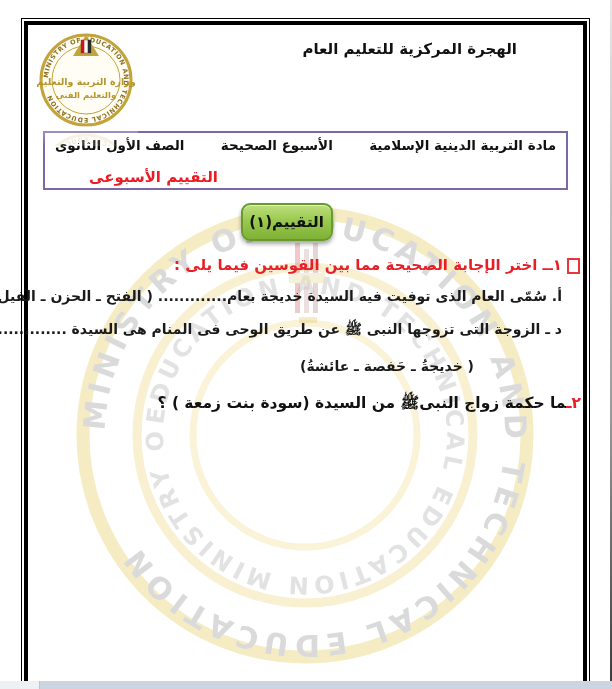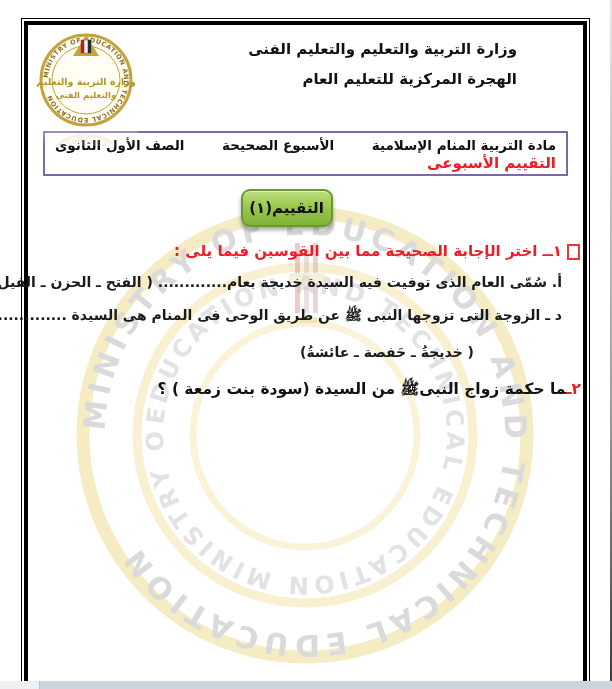--- a/index.html
+++ b/index.html
@@ -17,21 +17,21 @@
   .watermark{position:absolute;left:35px;top:165px;z-index:1;pointer-events:none;}
   
   .header{position:relative;height:104px;}
   .logo{position:absolute;left:6px;top:5px;}
   .header-lines{direction:rtl;text-align:right;padding:9px 66px 0 0;
     font-weight:bold;font-size:15px;line-height:30px;color:#111;}
   
   .info-box{margin:2px 15px 0 15px;border:2px solid #7c68a8;padding:4px 10px 2px 10px;background:transparent;}
   .info-row{display:flex;direction:rtl;justify-content:space-between;align-items:baseline;
     font-weight:bold;font-size:13.5px;color:#111;}
-  .info-subtitle{text-align:right;padding-left:34px;color:#ec1c24;font-weight:bold;font-size:15px;margin-top:1px;}
+  .info-subtitle{text-align:left;padding-left:34px;color:#ec1c24;font-weight:bold;font-size:15px;margin-top:15px;}
   
   .btn-row{display:flex;justify-content:center;padding-right:38px;margin-top:13px;}
   .eval-btn{
     min-width:92px;height:38px;line-height:35px;text-align:center;padding:0 6px;box-sizing:border-box;
     background:linear-gradient(180deg,#bede7e 0%,#9ac94f 45%,#7fb236 100%);
     border:2px solid #679b2f;border-radius:9px;
     font-weight:bold;font-size:15px;color:#111;direction:rtl;
     box-shadow:0 3px 4px rgba(0,0,0,.35), inset 0 1px 0 rgba(255,255,255,.55);
     cursor:pointer;
   }
@@ -109,28 +109,27 @@
           <text x="52" y="55" text-anchor="middle" font-size="9.5" font-weight="bold" fill="#b5952f" direction="rtl">وزارة التربية والتعليم</text>
           <text x="52" y="68" text-anchor="middle" font-size="8.5" font-weight="bold" fill="#b5952f" direction="rtl">والتعليم الفنى</text>
         </g>
 
         <g transform="translate(0,200) scale(1,-1)" opacity="0.16">
           <use href="#seal"></use>
         </g>
         <rect x="0" y="96" width="104" height="20" fill="url(#fade)"></rect>
       </svg>
       <div class="header-lines">
-        <div>وزارة التربية والتعليم والتعليم الفنى</div>
         <div>الهجرة المركزية للتعليم العام</div>
       </div>
     </div>
 
     <div class="info-box">
       <div class="info-row">
-        <span>مادة التربية المنام الإسلامية</span>
+        <span>مادة التربية الدينية الإسلامية</span>
         <span>الأسبوع الصحيحة</span>
         <span>الصف الأول الثانوى</span>
       </div>
       <div class="info-subtitle">التقييم الأسبوعى</div>
     </div>
 
     <div class="btn-row">
       <div class="eval-btn">التقييم(١)</div>
     </div>
 

